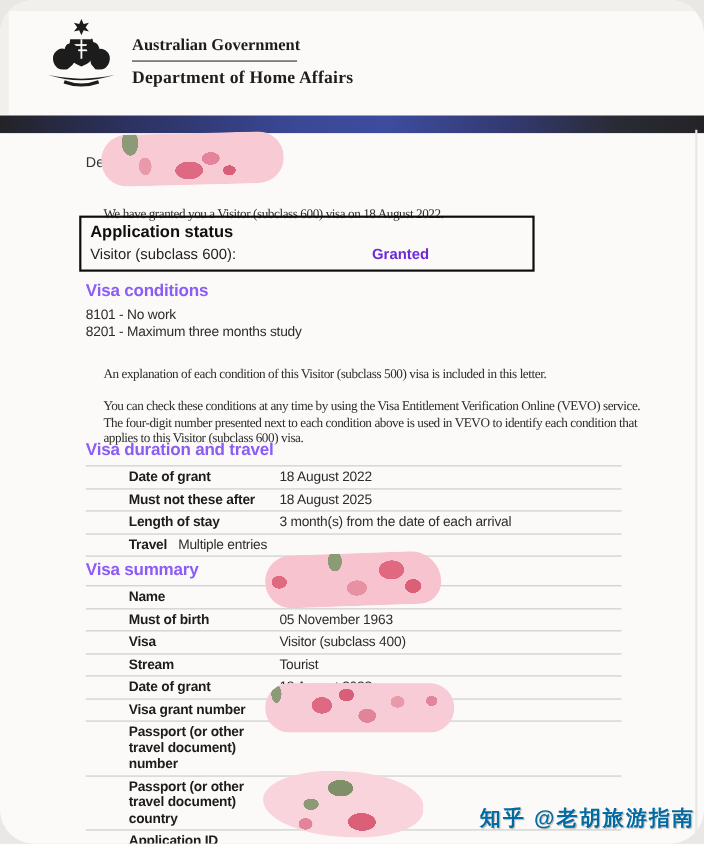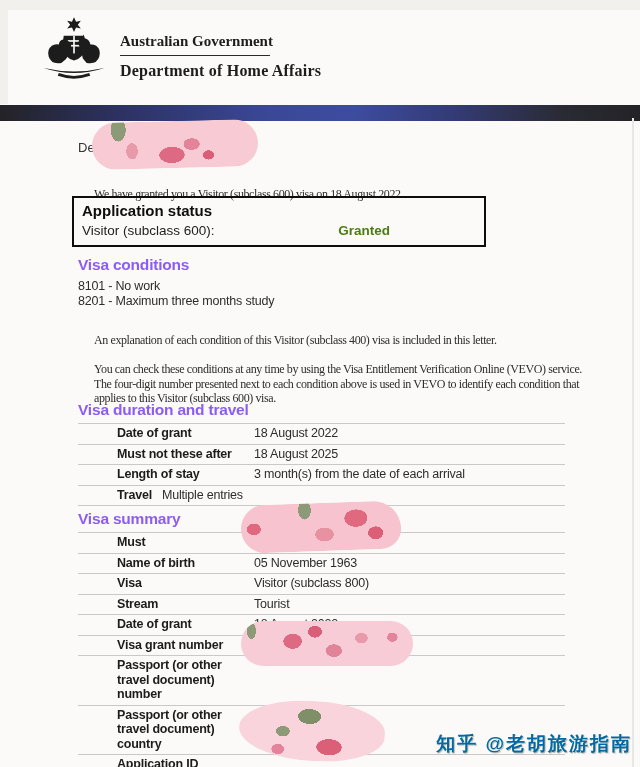--- a/index.html
+++ b/index.html
@@ -1,19 +1,19 @@
 <!DOCTYPE html>
 <html><head>
 <meta charset="utf-8">
 <style>
   html,body{margin:0;padding:0;background:#e9e8e5;}
   .page{
     position:relative;width:640px;height:767px;margin:0 auto;
     background:#fbfaf8;overflow:hidden;
-    font-family:"Liberation Sans",sans-serif;color:#2b2b2b;
+    font-family:"Liberation Sans",sans-serif;color:#2b2b2b;border-radius:31px;
   }
   .photo-strip-top{position:absolute;left:0;top:0;width:640px;height:10px;background:#f1f0ed;}
   .photo-strip-left{position:absolute;left:0;top:0;width:8px;height:104px;background:#f1f0ed;}
   .page-edge{position:absolute;left:632px;top:118px;height:649px;width:2px;background:#e9e7e3;}
 
   
   .logo{position:absolute;left:36px;top:13px;}
   .gov-titles{
     position:absolute;left:120px;top:33px;
     font-family:"Liberation Serif",serif;font-weight:bold;color:#1d1d1d;
@@ -31,21 +31,21 @@
   .intro{top:171px;}
   .explanation{top:317px;}
   .vevo{top:346px;}
 
   .status-box{
     position:absolute;left:72px;top:196px;width:414px;box-sizing:border-box;
     border:2px solid #0d0d0d;padding:4px 8px 7px 8px;
   }
   .status-title{font-weight:bold;font-size:15px;color:#0e0e0e;}
   .status-row{display:flex;font-size:13.5px;margin-top:4px;color:#222;}
-  .status-value{margin-left:auto;margin-right:86px;font-weight:bold;color:#4d7c0f;}
+  .status-value{margin-left:auto;margin-right:86px;font-weight:bold;color:#6d28d9;}
 
   .conditions{position:absolute;left:78px;top:256px;}
   h2.sec{font-size:15.5px;margin:0 0 5px 0;color:#8b5cf6;font-weight:bold;letter-spacing:-0.2px;}
   .cond-line{font-size:12.5px;line-height:14.5px;letter-spacing:-0.2px;color:#2d2d2d;}
 
   .duration{position:absolute;left:78px;top:401px;width:487px;}
   .summary{position:absolute;left:78px;top:510px;width:487px;}
   .duration h2.sec,.summary h2.sec{margin-bottom:4px;}
   .vtable{border-top:1px solid #c9c9c9;}
   .trow{display:flex;border-bottom:1px solid #c9c9c9;padding:2px 0 3px 0;font-size:12.5px;line-height:14.5px;letter-spacing:-0.2px;}
@@ -142,21 +142,21 @@
       <span class="status-value">Granted</span>
     </div>
   </div>
 
   <section class="conditions">
     <h2 class="sec">Visa conditions</h2>
     <div class="cond-line">8101 - No work</div>
     <div class="cond-line">8201 - Maximum three months study</div>
   </section>
 
-  <p class="para explanation">An explanation of each condition of this Visitor (subclass 400) visa is included in this letter.</p>
+  <p class="para explanation">An explanation of each condition of this Visitor (subclass 500) visa is included in this letter.</p>
   <p class="para vevo">You can check these conditions at any time by using the Visa Entitlement Verification Online (VEVO) service. The four-digit number presented next to each condition above is used in VEVO to identify each condition that applies to this Visitor (subclass 600) visa.</p>
 
   <section class="duration">
     <h2 class="sec">Visa duration and travel</h2>
     <div class="vtable">
       <div class="trow">
         <span class="tlabel">Date of grant</span>
         <span class="tvalue">18 August 2022</span>
       </div>
       <div class="trow">
@@ -171,30 +171,30 @@
         <span class="tlabel">Travel</span>
         <span class="tvalue">Multiple entries</span>
       </div>
     </div>
   </section>
 
   <section class="summary">
     <h2 class="sec">Visa summary</h2>
     <div class="vtable">
       <div class="trow">
-        <span class="tlabel">Must</span>
-        <span class="tvalue"></span>
-      </div>
-      <div class="trow">
-        <span class="tlabel">Name of birth</span>
+        <span class="tlabel">Name</span>
+        <span class="tvalue"></span>
+      </div>
+      <div class="trow">
+        <span class="tlabel">Must of birth</span>
         <span class="tvalue">05 November 1963</span>
       </div>
       <div class="trow">
         <span class="tlabel">Visa</span>
-        <span class="tvalue">Visitor (subclass 800)</span>
+        <span class="tvalue">Visitor (subclass 400)</span>
       </div>
       <div class="trow">
         <span class="tlabel">Stream</span>
         <span class="tvalue">Tourist</span>
       </div>
       <div class="trow">
         <span class="tlabel">Date of grant</span>
         <span class="tvalue">18 August 2022</span>
       </div>
       <div class="trow">

